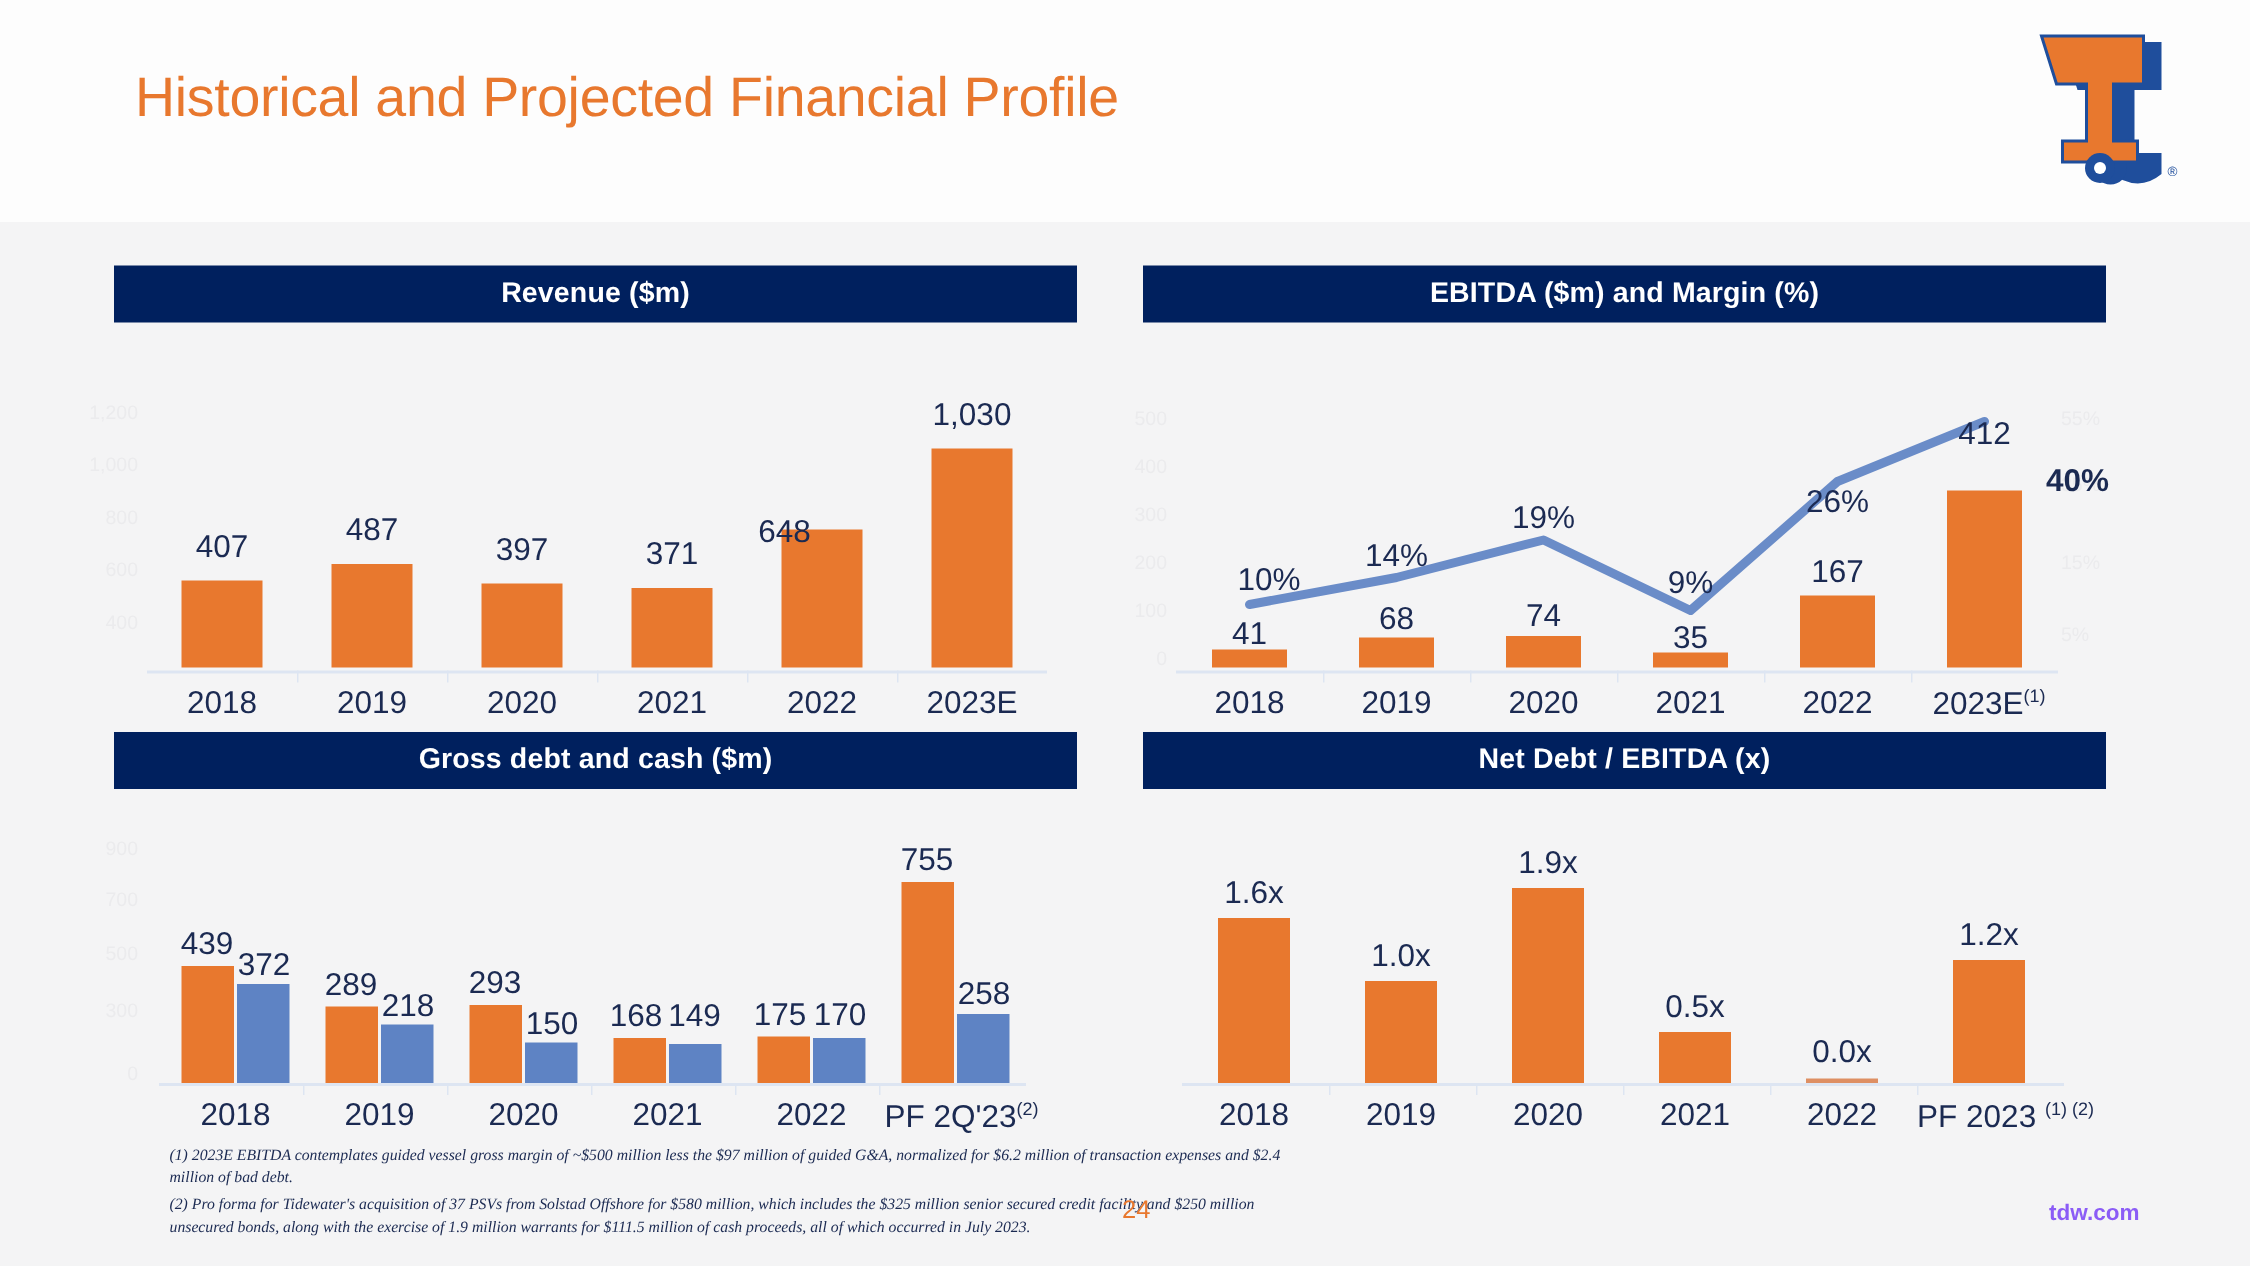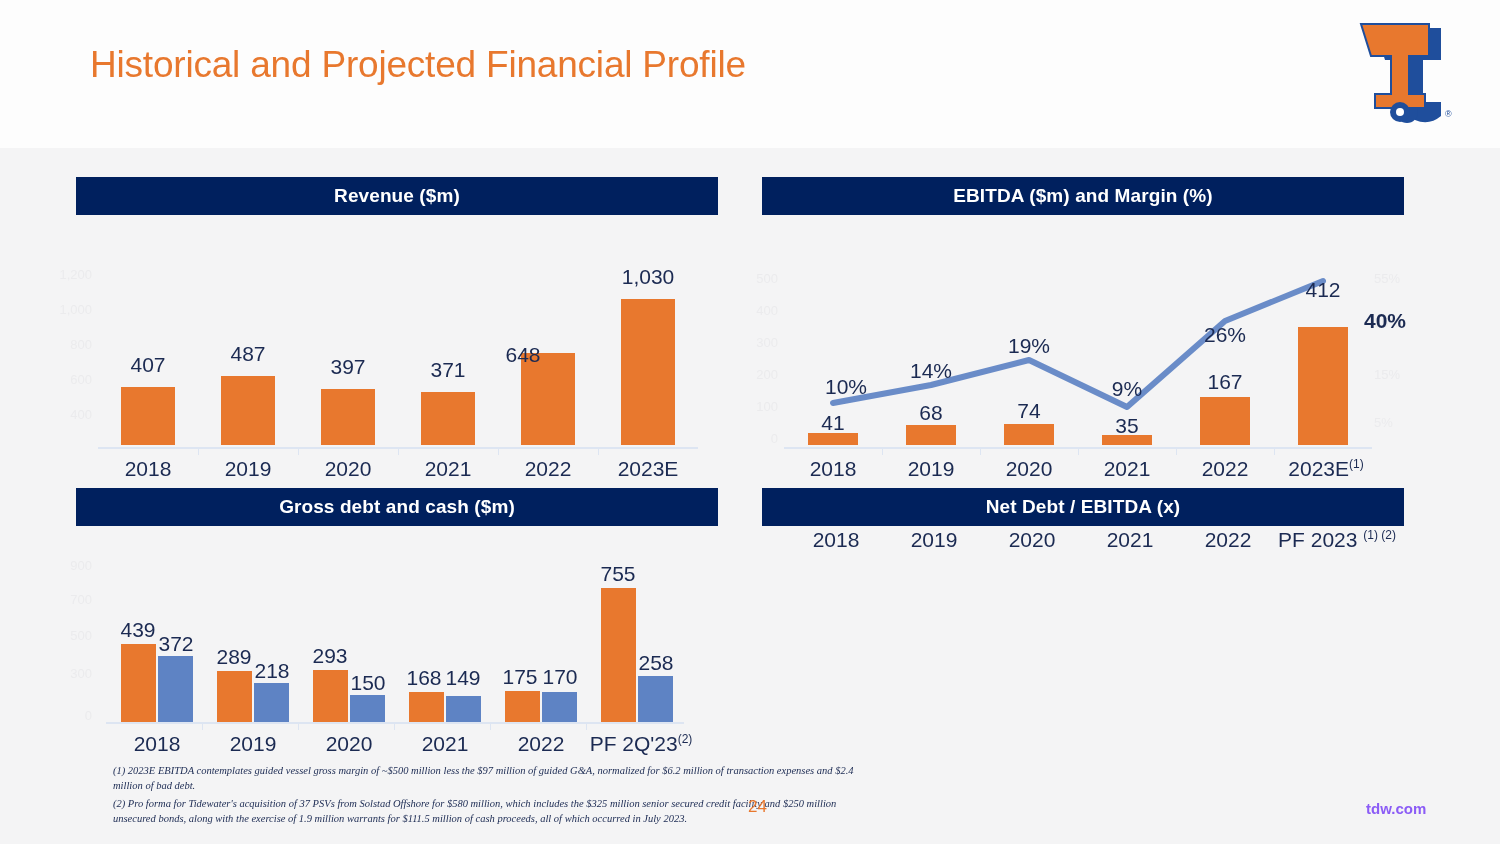--- a/index.html
+++ b/index.html
@@ -245,20 +245,42 @@
     <div class="cat" style="left:335px; top:2px; width:68px;">2021</div>
     <div class="cat" style="left:431px; top:2px; width:68px;">2022</div>
     <div class="cat" style="left:510px; top:2px; width:110px;">
       <span>PF 2Q'23</span><span class="sup">(2)</span>
     </div>
   </div>
 </div>
 
 <div class="panel" style="left:762px; top:488px; width:642px;">
   <div class="panel-title">Net Debt / EBITDA (x)</div>
+  <div class="plot" style="height:204px;">
+    <div class="axis-line" style="left:26px; top:196px; width:588px;"></div>
+    <div class="tickmark" style="left:124px; top:196px; height:8px;"></div>
+    <div class="tickmark" style="left:222px; top:196px; height:8px;"></div>
+    <div class="tickmark" style="left:320px; top:196px; height:8px;"></div>
+    <div class="tickmark" style="left:418px; top:196px; height:8px;"></div>
+    <div class="tickmark" style="left:516px; top:196px; height:8px;"></div>
+
+    <div class="bar" style="left:50px; width:48px; height:110px; bottom:8px;"></div>
+    <div class="bar" style="left:148px; width:48px; height:68px; bottom:8px;"></div>
+    <div class="bar" style="left:246px; width:48px; height:130px; bottom:8px;"></div>
+    <div class="bar" style="left:344px; width:48px; height:34px; bottom:8px;"></div>
+    <div class="bar" style="left:442px; width:48px; height:3px; bottom:8px; background:#de8f63;"></div>
+    <div class="bar" style="left:540px; width:48px; height:82px; bottom:8px;"></div>
+
+    <div class="dlabel" style="left:40px; top:58px; width:68px;">1.6x</div>
+    <div class="dlabel" style="left:138px; top:100px; width:68px;">1.0x</div>
+    <div class="dlabel" style="left:236px; top:38px; width:68px;">1.9x</div>
+    <div class="dlabel" style="left:334px; top:134px; width:68px;">0.5x</div>
+    <div class="dlabel" style="left:432px; top:164px; width:68px;">0.0x</div>
+    <div class="dlabel" style="left:530px; top:86px; width:68px;">1.2x</div>
+  </div>
   <div style="position:relative; height:40px;">
     <div class="cat" style="left:40px; top:2px; width:68px;">2018</div>
     <div class="cat" style="left:138px; top:2px; width:68px;">2019</div>
     <div class="cat" style="left:236px; top:2px; width:68px;">2020</div>
     <div class="cat" style="left:334px; top:2px; width:68px;">2021</div>
     <div class="cat" style="left:432px; top:2px; width:68px;">2022</div>
     <div class="cat" style="left:510px; top:2px; width:130px;">
       <span>PF 2023</span>&nbsp;<span class="sup">(1) (2)</span>
     </div>
   </div>

